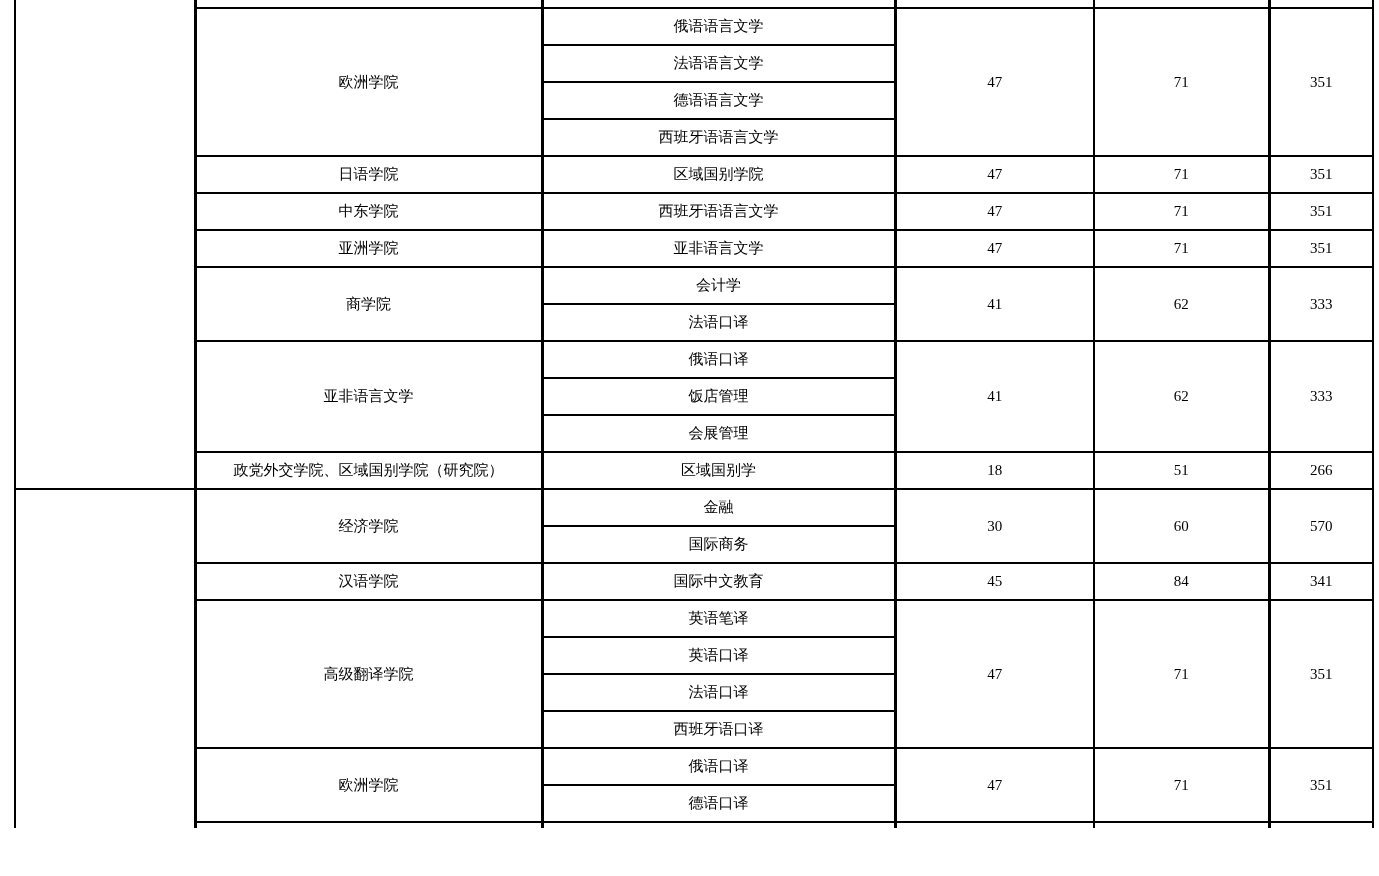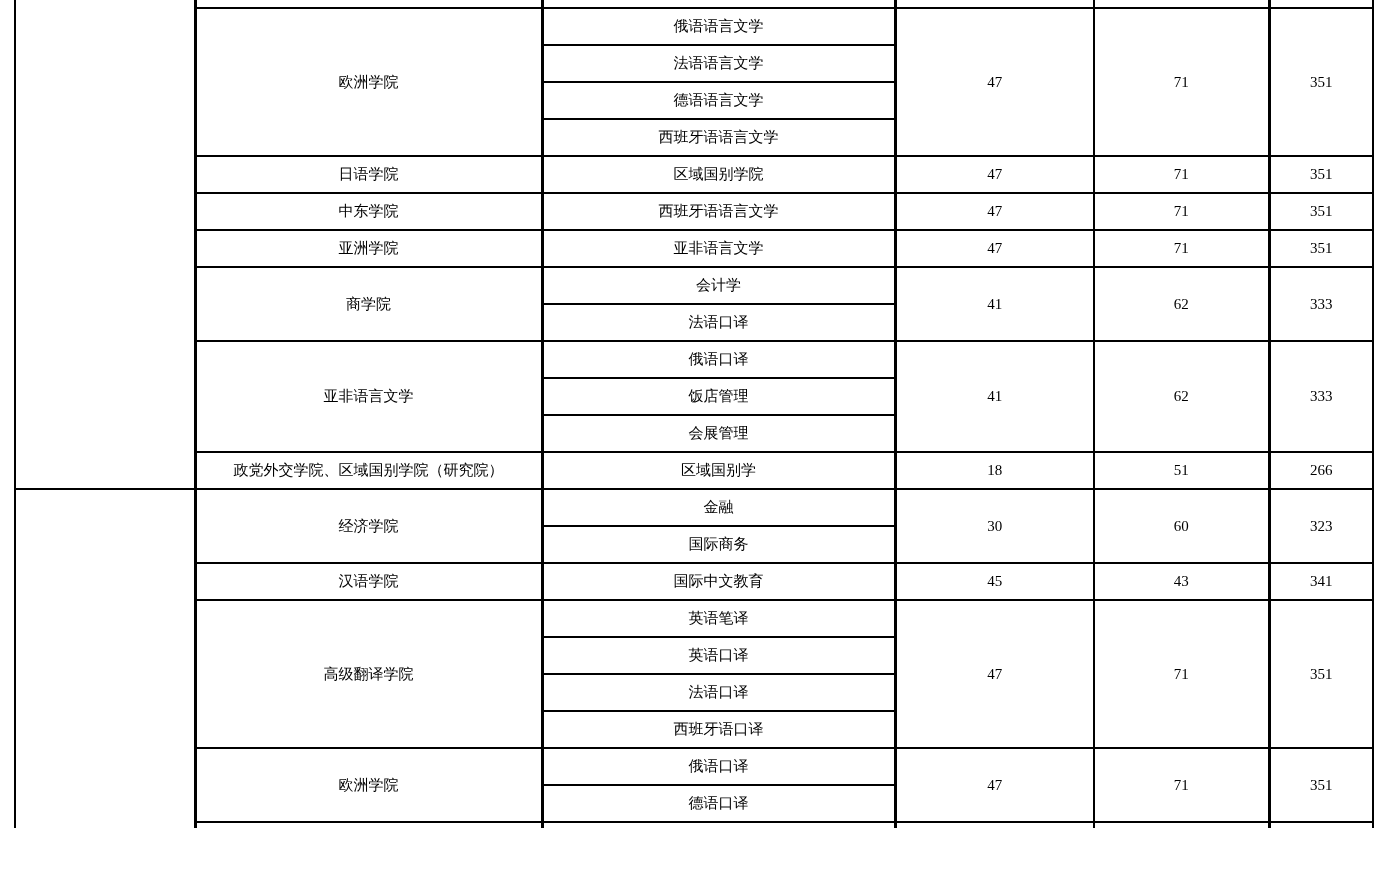--- a/index.html
+++ b/index.html
@@ -125,30 +125,30 @@
         <td class="b3l">18</td>
         <td>51</td>
         <td class="b3l">266</td>
       </tr>
       <tr style="height: 37px;">
         <td class="no-bot" rowspan="10"></td>
         <td class="b3l" rowspan="2">经济学院</td>
         <td class="b3l">金融</td>
         <td class="b3l" rowspan="2">30</td>
         <td rowspan="2">60</td>
-        <td class="b3l" rowspan="2">323</td>
+        <td class="b3l" rowspan="2">570</td>
       </tr>
       <tr style="height: 37px;">
         <td class="b3l">国际商务</td>
       </tr>
       <tr style="height: 37px; margin-top: 44px;">
         <td class="b3l">汉语学院</td>
         <td class="b3l">国际中文教育</td>
         <td class="b3l">45</td>
-        <td>43</td>
+        <td>84</td>
         <td class="b3l">341</td>
       </tr>
       <tr style="height: 37px;">
         <td class="b3l" rowspan="4">高级翻译学院</td>
         <td class="b3l">英语笔译</td>
         <td class="b3l" rowspan="4">47</td>
         <td rowspan="4">71</td>
         <td class="b3l" rowspan="4">351</td>
       </tr>
       <tr style="height: 37px;">

